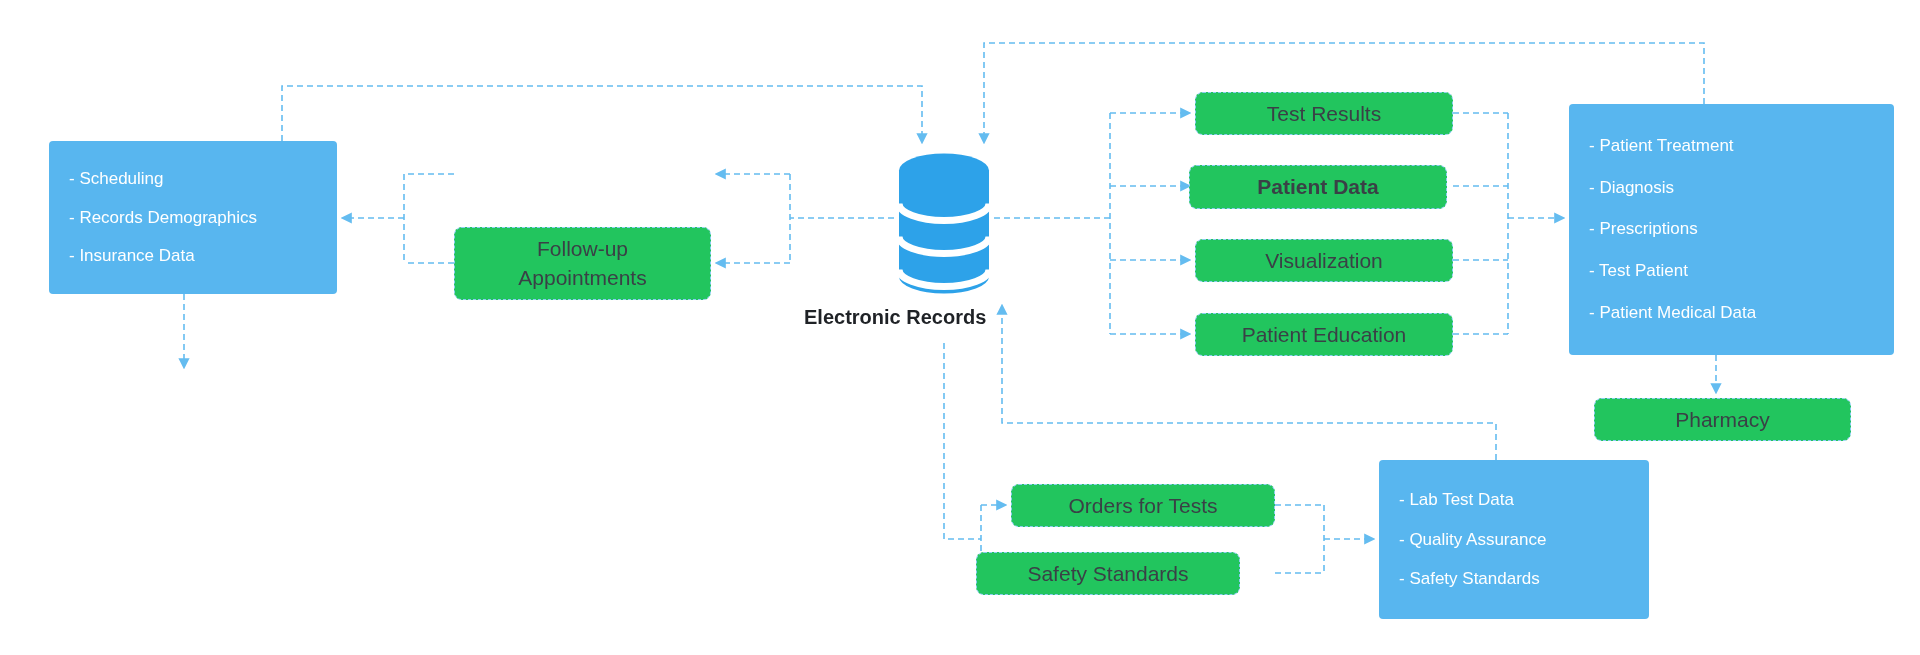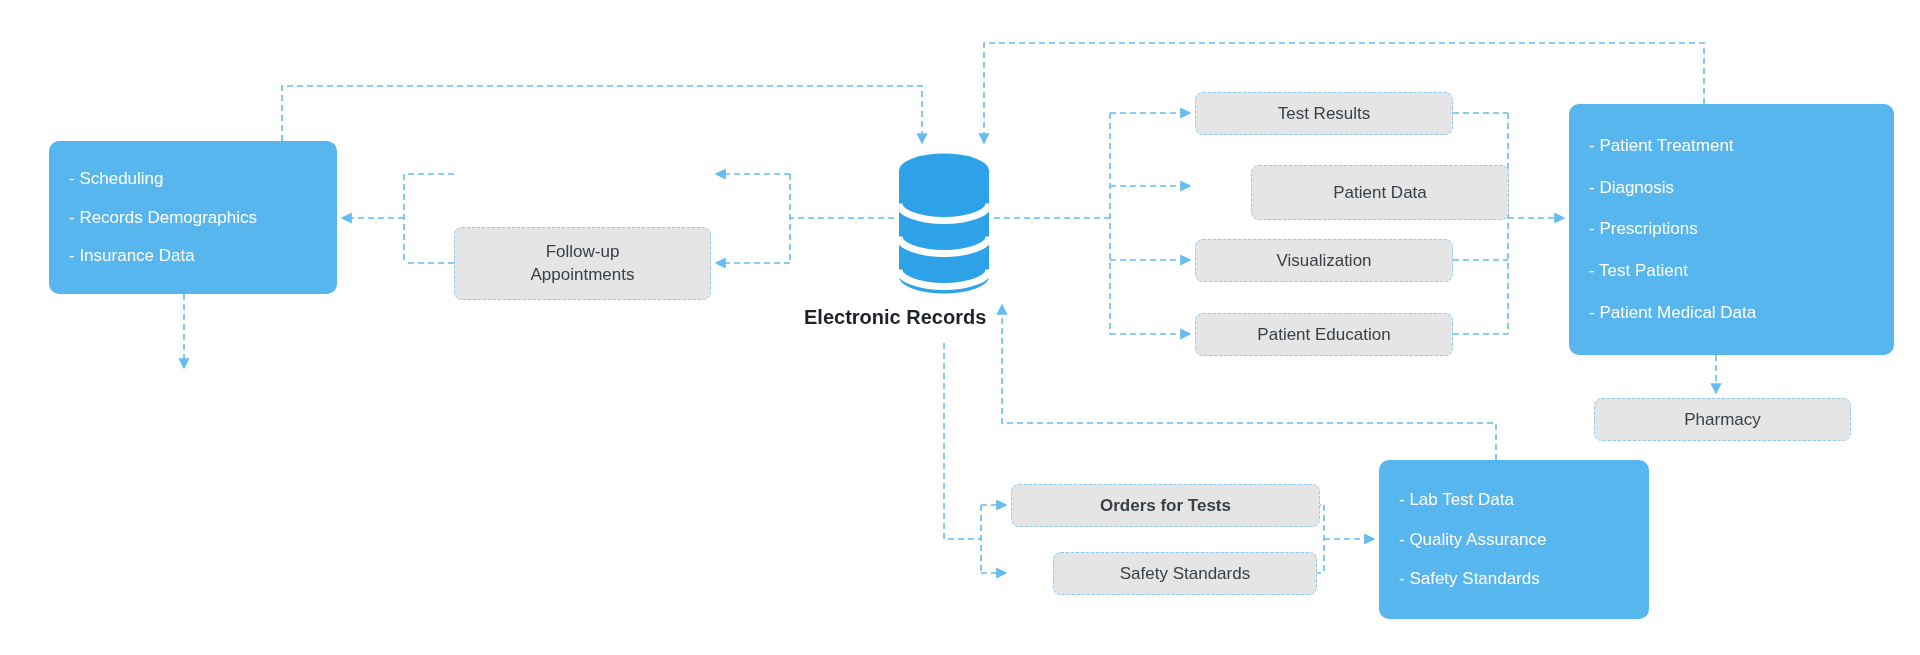--- a/index.html
+++ b/index.html
@@ -3,31 +3,31 @@
 <meta charset="utf-8">
 <style>
   * { margin:0; padding:0; box-sizing:border-box; }
   html,body { background:#ffffff; }
   body { font-family:"Liberation Sans", sans-serif; }
   .canvas { position:relative; width:1920px; height:655px; background:#ffffff; overflow:hidden; }
   .wires { position:absolute; left:0; top:0; width:1920px; height:655px; }
   .wires polyline { fill:none; stroke:#64bcf0; stroke-width:1.6; stroke-dasharray:6 4; }
   .node { position:absolute; display:flex; align-items:center; justify-content:center; text-align:center; }
   .dashed {
-    background:#e5e5e5;
+    background:#22c55e;
     border:1.6px dashed #8cccf4;
     border-radius:8px;
     color:#3a4046;
-    font-size:17px;
+    font-size:21px;
   }
   .dashed .lbl { padding:0 10px; }
   .narrow .lbl { max-width:165px; line-height:1.35; }
   .solid {
     background:#58b6ef;
-    border-radius:10px;
+    border-radius:4px;
     color:#ffffff;
     font-size:17px;
     flex-direction:column;
     align-items:flex-start;
     justify-content:space-evenly;
     text-align:left;
     padding:10px 20px;
   }
   .solid .item { white-space:nowrap; }
   .db-wrap { position:absolute; left:894px; top:147px; width:100px; height:153px; }
@@ -111,21 +111,21 @@
       <path d="M5,55 a45,17 0 0 0 90,0" stroke="#ffffff" stroke-width="7" fill="none"></path>
       <path d="M5,88 a45,17 0 0 0 90,0" stroke="#ffffff" stroke-width="7" fill="none"></path>
       <path d="M5,121 a45,17 0 0 0 90,0" stroke="#ffffff" stroke-width="7" fill="none"></path>
     </svg>
   </div>
   <div class="db-label">Electronic Records</div>
 
   <div class="node dashed" style="left:1195px; top:92px; width:258px; height:43px;">
     <span class="lbl">Test Results</span>
   </div>
-  <div class="node dashed" style="left:1251px; top:165px; width:258px; height:55px;">
+  <div class="node dashed" style="left:1189px; top:165px; width:258px; height:44px;font-weight:bold;">
     <span class="lbl">Patient Data</span>
   </div>
   <div class="node dashed" style="left:1195px; top:239px; width:258px; height:43px;">
     <span class="lbl">Visualization</span>
   </div>
   <div class="node dashed" style="left:1195px; top:313px; width:258px; height:43px;">
     <span class="lbl">Patient Education</span>
   </div>
 
   <div class="node solid" style="left:1569px; top:104px; width:325px; height:251px;">
@@ -133,24 +133,24 @@
     <div class="item">- Diagnosis</div>
     <div class="item">- Prescriptions</div>
     <div class="item">- Test Patient</div>
     <div class="item">- Patient Medical Data</div>
   </div>
 
   <div class="node dashed" style="left:1594px; top:398px; width:257px; height:43px;">
     <span class="lbl">Pharmacy</span>
   </div>
 
-  <div class="node dashed" style="left:1011px; top:484px; width:309px; height:43px;font-weight:bold;">
+  <div class="node dashed" style="left:1011px; top:484px; width:264px; height:43px;">
     <span class="lbl">Orders for Tests</span>
   </div>
-  <div class="node dashed" style="left:1053px; top:552px; width:264px; height:43px;">
+  <div class="node dashed" style="left:976px; top:552px; width:264px; height:43px;">
     <span class="lbl">Safety Standards</span>
   </div>
 
   <div class="node solid" style="left:1379px; top:460px; width:270px; height:159px;">
     <div class="item">- Lab Test Data</div>
     <div class="item">- Quality Assurance</div>
     <div class="item">- Safety Standards</div>
   </div>
 
 </div>

